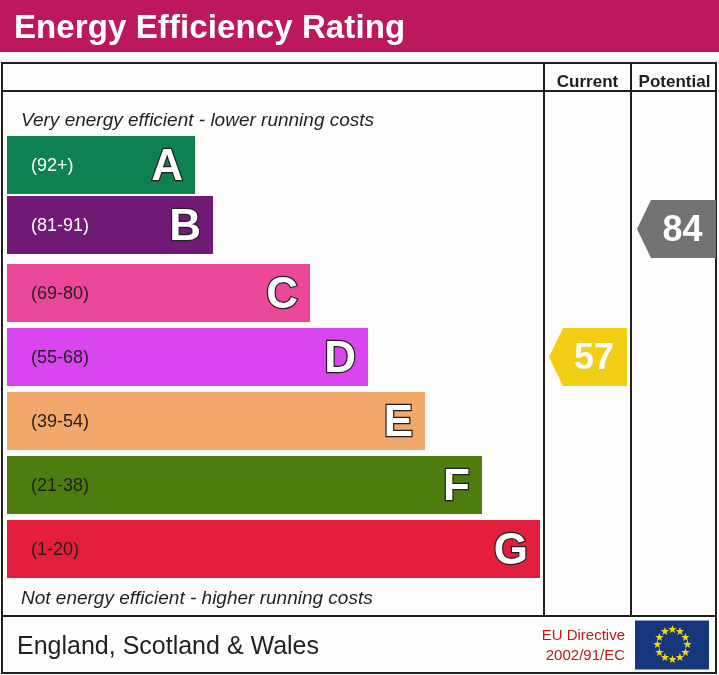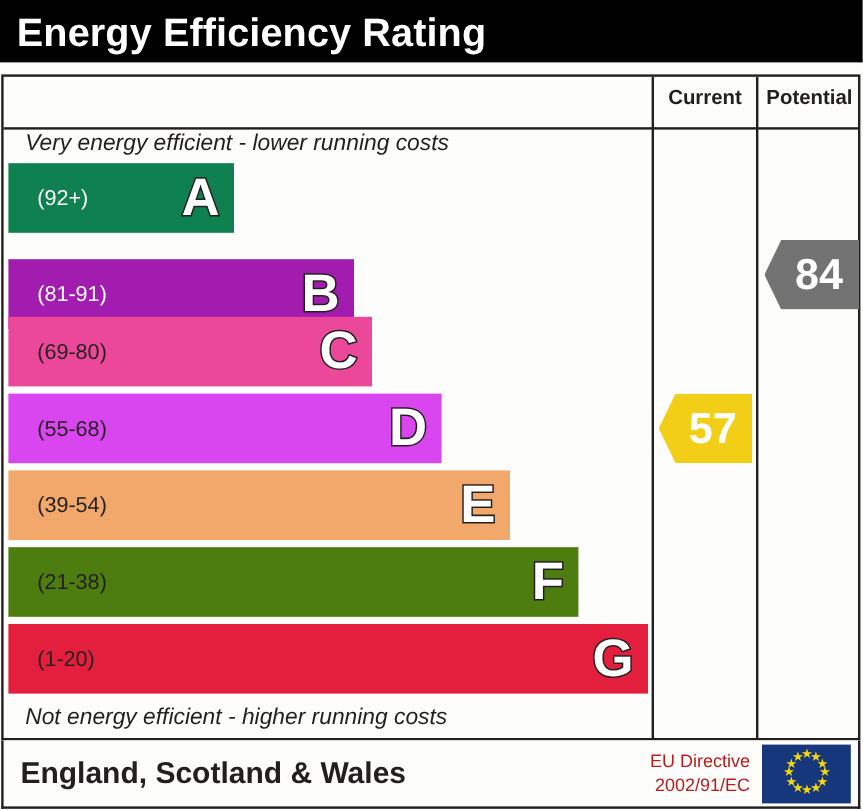--- a/index.html
+++ b/index.html
@@ -22,21 +22,21 @@
     background: #fdfdfb;
   }
 
   
   .title-bar {
     position: absolute;
     left: 0;
     top: 0;
     width: 719px;
     height: 52px;
-    background: #000000;
+    background: #be185d;
     box-sizing: border-box;
   }
   .title-text {
     position: absolute;
     left: 14px;
     top: 8px;
     font-size: 33px;
     font-weight: bold;
     color: #ffffff;
     letter-spacing: 0.1px;
@@ -54,21 +54,21 @@
     border: 2px solid #231f20;
     background: #fdfdfb;
   }
 
   
   .hdr-row {
     position: absolute;
     left: 0;
     top: 0;
     width: 100%;
-    height: 44px;
+    height: 28px;
     box-sizing: border-box;
     border-bottom: 2px solid #231f20;
   }
   .hdr-cell {
     position: absolute;
     top: 0;
     height: 36px;
     line-height: 36px;
     text-align: center;
     font-size: 17px;
@@ -167,21 +167,21 @@
     border: 2px solid #231f20;
     border-top: none;
     background: #fdfdfb;
   }
   .footer-region {
     position: absolute;
     left: 14px;
     top: 50%;
     transform: translateY(-50%);
     font-size: 25px;
-    font-weight: bold;
+    font-weight: normal;
     color: #231f20;
     white-space: nowrap;
   }
   .footer-directive {
     position: absolute;
     right: 90px;
     top: 50%;
     transform: translateY(-50%);
     font-size: 15px;
     color: #b91c1c;
@@ -230,21 +230,21 @@
     <div class="vsep vsep-2"></div>
 
     <div class="caption caption-bottom">Not energy efficient - higher running costs</div>
     <div class="caption caption-top">Very energy efficient - lower running costs</div>
 
     <div class="bands" id="bands-container">
         <div class="band" style="top: 0px; width: 188px; background: rgb(15, 128, 80);">
           <span class="band-range" style="color: rgb(255, 255, 255);">(92+)</span>
           <span class="band-letter" style="right: 12px;">A</span>
         </div>
-        <div class="band" style="top: 80px; width: 288px; background: #a21caf;">
+        <div class="band" style="top: 60px; width: 206px; background: #701a75;">
           <span class="band-range" style="color: rgb(255, 255, 255);">(81-91)</span>
           <span class="band-letter" style="right: 12px;">B</span>
         </div>
         <div class="band" style="top: 128px; width: 303px; background: #ec4899;">
           <span class="band-range" style="color: rgb(35, 31, 32);">(69-80)</span>
           <span class="band-letter" style="right: 12px;">C</span>
         </div>
         <div class="band" style="top: 192px; width: 361px; background: #d946ef;">
           <span class="band-range" style="color: rgb(35, 31, 32);">(55-68)</span>
           <span class="band-letter" style="right: 12px;">D</span>

